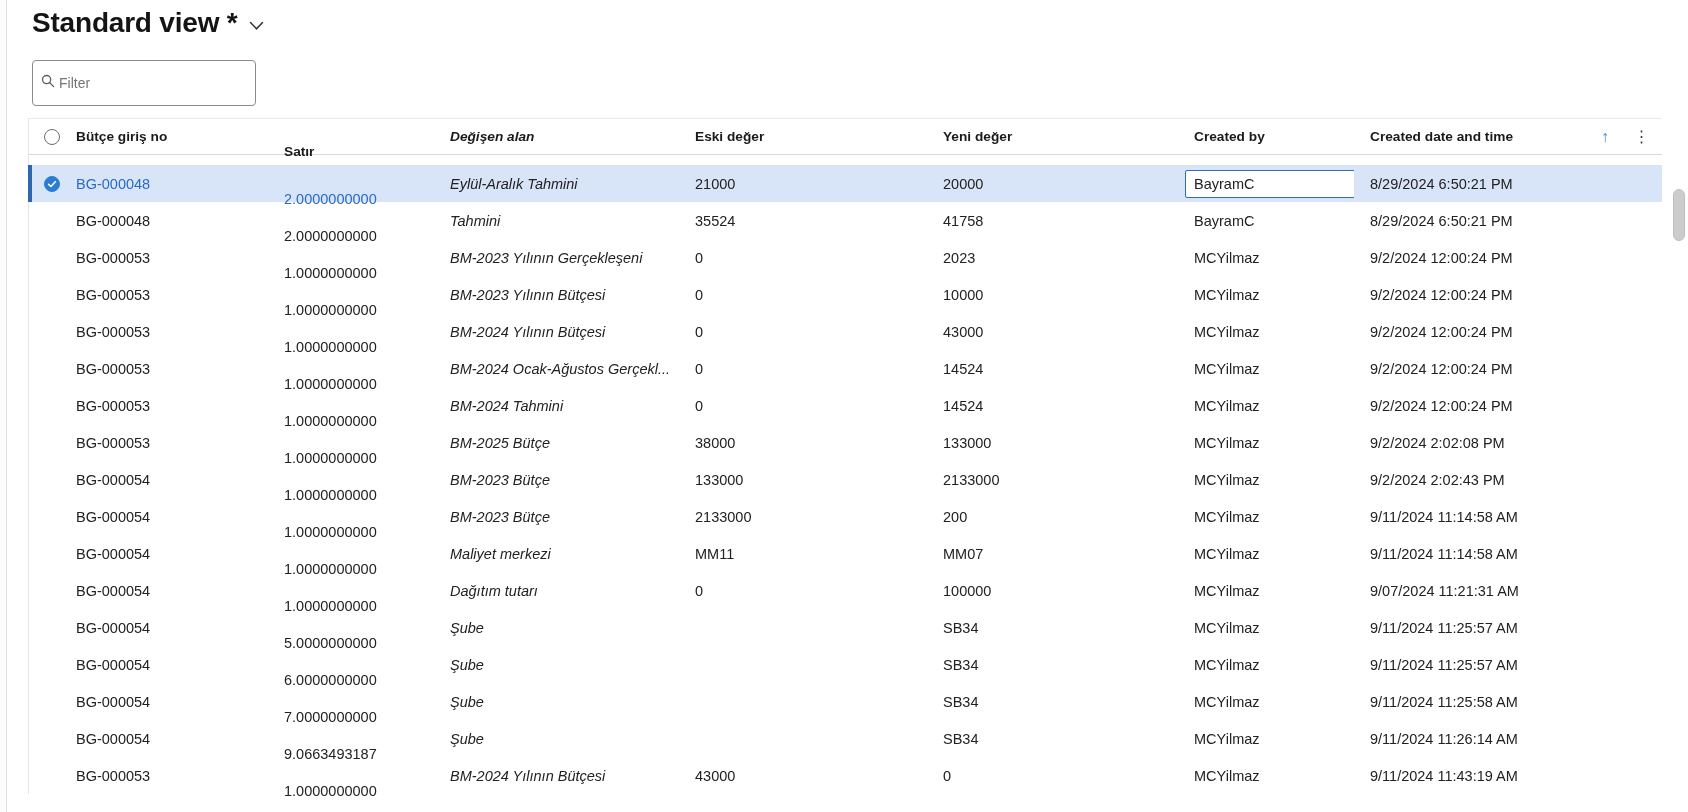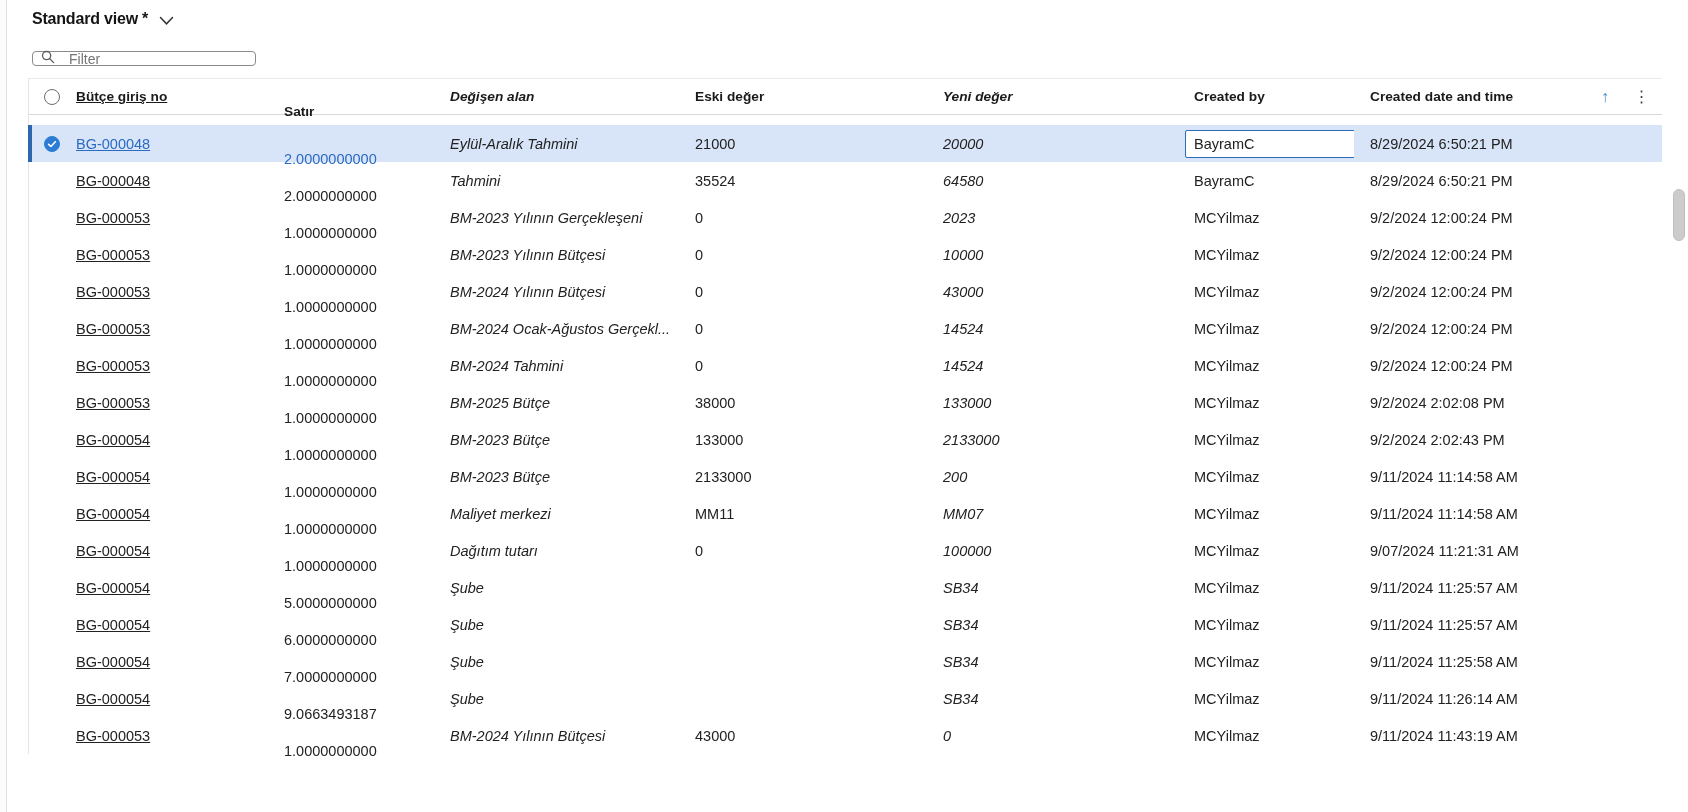--- a/index.html
+++ b/index.html
@@ -9,41 +9,41 @@
     background:#ffffff; color:#242424;
     font-family:"Liberation Sans", sans-serif;
   }
   .left-rail { position:absolute; left:0; top:0; width:7px; height:812px;
     background:#fbfbfb; border-right:1px solid #e2e2e2; }
   .content { position:absolute; left:8px; top:0; width:1680px; }
 
   .caption { margin:11px 0 0 24px; font-size:14px; color:#1c1c1c; }
 
   .view-title-row { margin:7px 0 0 24px; display:flex; align-items:center; gap:11px; cursor:pointer; width:max-content; }
-  .view-title { font-size:16px; font-weight:bold; color:#141414; letter-spacing:-0.2px; }
+  .view-title { font-size:28px; font-weight:bold; color:#141414; letter-spacing:-0.2px; }
   .chev { margin-top:5px; }
 
-  .filter-box { margin:21px 0 0 24px; width:224px; height:15px;
+  .filter-box { margin:21px 0 0 24px; width:224px; height:46px;
     border:1px solid #8b8b8b; border-radius:4px; background:#fff;
-    display:flex; align-items:center; padding:0 8px; gap:12px; }
+    display:flex; align-items:center; padding:0 8px; gap:2px; }
   .filter-box input { border:none; outline:none; flex:1; font-size:14px;
     font-family:"Liberation Sans", sans-serif; color:#242424; background:transparent; }
   .filter-box input::placeholder { color:#757575; }
 
   .grid { margin:12px 0 0 20px; width:1634px; border-left:1px solid #e4e4e4; }
   .ghead { display:flex; align-items:center; height:37px;
     border-top:1px solid #ebebeb; border-bottom:1px solid #d8d8d8;
     font-size:13.7px; font-weight:bold; color:#1a1a1a; }
   .c { padding-left:16px; flex-shrink:0; white-space:nowrap; overflow:hidden; text-overflow:ellipsis; }
   .c-sel  { width:37px; flex-shrink:0; display:flex; justify-content:flex-end; padding-right:6px; }
-  .c-entry{ width:202px; padding-left:10px;text-decoration:underline; }
+  .c-entry{ width:202px; padding-left:10px; }
   .c-line { width:166px;margin-top:30px; }
   .c-field{ width:245px;font-style:italic; }
   .c-old  { width:248px; }
-  .c-new  { width:251px;font-style:italic; }
+  .c-new  { width:251px; }
   .c-by   { width:176px; }
   .c-date { width:267px; }
   .h-date { display:flex; justify-content:space-between; align-items:center; padding-right:12px; }
   .c-more { width:42px; text-align:center; padding-left:0; }
   .sort-arrow { color:#4a86c8; font-size:16px; font-weight:normal; }
   .more-dots { font-size:16px; color:#3f3f3f; cursor:pointer; font-weight:normal; letter-spacing:0; }
 
   .circle { width:16px; height:16px; border-radius:50%; border:1px solid #6e6e6e;
     display:flex; align-items:center; justify-content:center; background:transparent; cursor:pointer; }
   .spacer { height:10px; }
@@ -135,21 +135,21 @@
         <div class="row">
     <span class="c-sel">
       <span class="circle">
         
       </span>
     </span>
     <span class="c c-entry">BG-000048</span>
     <span class="c c-line">2.0000000000</span>
     <span class="c c-field">Tahmini</span>
     <span class="c c-old">35524</span>
-    <span class="c c-new">64580</span>
+    <span class="c c-new">41758</span>
     <span class="c c-by"><span>BayramC</span></span>
     <span class="c c-date">8/29/2024 6:50:21 PM</span>
     <span class="c-more"></span>
   </div>
         <div class="row">
     <span class="c-sel">
       <span class="circle">
         
       </span>
     </span>

